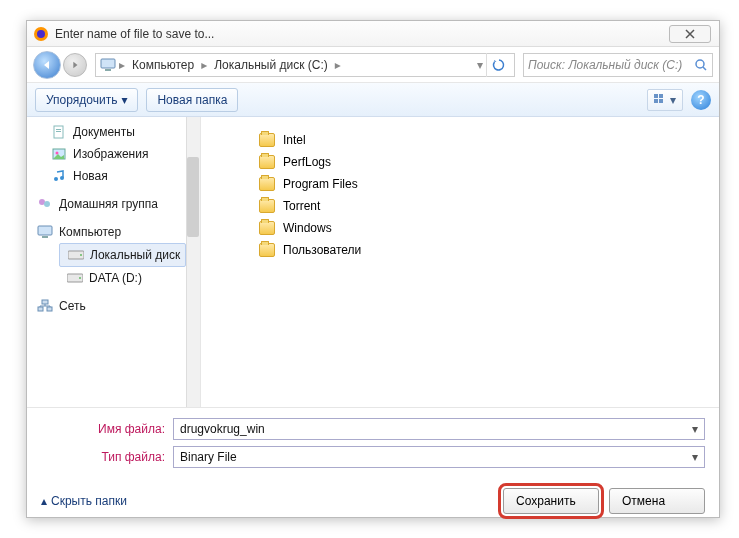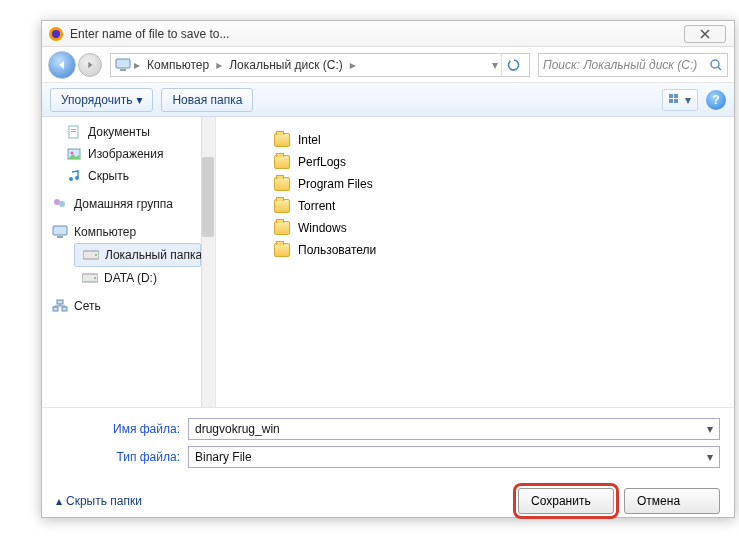--- a/index.html
+++ b/index.html
@@ -1,17 +1,17 @@
 <!DOCTYPE html>
 <html><head>
 <meta charset="utf-8">
 <style>
 * { box-sizing: border-box; margin: 0; padding: 0; font-family: "Segoe UI", Tahoma, sans-serif; font-size: 12px; }
 body { background: #fff; width: 739px; height: 538px; position: relative; }
-.window { position: absolute; left: 41px; top: 20px; width: 694px; height: 498px; background: #fff; border: 1px solid #bbb; box-shadow: 0 2px 12px rgba(0,0,0,0.25); }
+.window { position: absolute; left: 26px; top: 20px; width: 694px; height: 498px; background: #fff; border: 1px solid #bbb; box-shadow: 0 2px 12px rgba(0,0,0,0.25); }
 .titlebar { height: 26px; background: linear-gradient(#fdfdfd,#f4f4f4); border-bottom: 1px solid #ddd; display: flex; align-items: center; padding: 0 6px; }
 .titlebar .ff-icon { width: 16px; height: 16px; margin-right: 6px; }
 .titlebar .title { color: #333; flex: 1; }
 .titlebar .close { width: 42px; height: 18px; border: 1px solid #bbb; border-radius: 3px; display: flex; align-items: center; justify-content: center; background: #f6f6f6; margin-right: 2px; }
 .navrow { height: 36px; display: flex; align-items: center; padding: 0 6px; background: #fff; border-bottom: 1px solid #e7e7e7; gap: 2px; }
 .navbtn { width: 28px; height: 28px; border-radius: 50%; border: 1px solid #a8c0dd; background: radial-gradient(circle at 40% 35%, #bfe0ff, #3d7fcf); display:flex; align-items:center; justify-content:center; }
 .navbtn svg { fill:#fff; }
 .navbtn.fwd { background: radial-gradient(circle at 40% 35%, #f0f0f0, #c9c9c9); border-color:#bbb; width:24px;height:24px;}
 .breadcrumb { flex: 1; height: 24px; border: 1px solid #ccc; background: #fff; display: flex; align-items: center; padding: 0 4px; margin: 0 6px; gap: 3px; }
 .bc-item { padding: 0 4px; color: #333; }
@@ -33,21 +33,21 @@
 .tree li.group { padding-left:10px; font-weight:normal; color:#222; margin-top:6px;}
 .tree li.sub { padding-left: 40px; }
 .tree li.sel { background:#e6eef9; border:1px solid #b7cdee; border-radius:2px; margin:0 14px 0 32px; padding-left:8px;}
 .ico { width:16px; height:16px; display:inline-flex; align-items:center; justify-content:center; }
 .filelist { flex:1; padding: 8px 12px; }
 .filelist .row { display:flex; align-items:flex-end; gap:8px; height:22px;margin-left:46px; }
 .folder-ico { width:16px; height:14px; background:linear-gradient(#ffe9a8,#f5c94e); border:1px solid #d9a82e; border-radius:2px; position:relative;}
 .folder-ico::before { content:""; position:absolute; top:-3px; left:1px; width:6px; height:3px; background:#f5d97a; border:1px solid #d9a82e; border-bottom:none; border-radius:1px 1px 0 0;}
 .bottom { border-top: 1px solid #e6e6e6; padding: 10px 14px 6px 14px; background:#fff;}
 .fld { display:flex; align-items:center; margin-bottom:6px; gap:8px; }
-.fld label { width:124px; text-align:right; color:#1d4ed8; }
+.fld label { width:124px; text-align:right; color:#be185d; }
 .fld .inp { flex:1; height:22px; border:1px solid #aac; background:#fff; padding:0 6px; display:flex; align-items:center; justify-content:space-between; color:#111;}
 .fld .inp .dd { color:#555; }
 .footer { display:flex; align-items:center; padding: 8px 14px 10px 14px; gap:10px; }
 .footer .hide { display:flex; align-items:center; gap:4px; color:#1a3e7a; }
 .footer .spacer { flex:1; }
 .btn { height:26px; min-width:96px; border:1px solid #9a9a9a; border-radius:3px; background:linear-gradient(#fdfdfd,#e9e9e9); display:flex; align-items:center; padding:0 12px;}
 .btn.save { outline: 3px solid #d43b2f; outline-offset: 2px; border-radius:3px;}
 svg { display:block; }
 </style>
 </head>
@@ -161,21 +161,21 @@
             <span>Изображения</span>
           </li>
         <li>
             <span class="ico">
               <svg width="14" height="14" viewBox="0 0 14 14">
                 <path d="M5 3 L11 2 L11 9" stroke="#3a8fd4" stroke-width="1.5" fill="none"></path>
                 <circle cx="4" cy="10" r="2" fill="#3a8fd4"></circle>
                 <circle cx="10" cy="9" r="2" fill="#3a8fd4"></circle>
               </svg>
             </span>
-            <span>Скрыть</span>
+            <span>Новая</span>
           </li>
         <li class="group">
             <span class="ico">
               <svg width="16" height="14" viewBox="0 0 16 14">
                 <circle cx="5" cy="5" r="3" fill="#c9d"></circle>
                 <circle cx="10" cy="7" r="3" fill="#9cd"></circle>
               </svg>
             </span>
             <span>Домашняя группа</span>
           </li>
@@ -188,21 +188,21 @@
             </span>
             <span>Компьютер</span>
           </li>
         <li class="sel">
             <span class="ico">
               <svg width="16" height="10" viewBox="0 0 16 10">
                 <rect x="0" y="1" width="16" height="8" rx="1" fill="#e8e8e8" stroke="#999"></rect>
                 <circle cx="13" cy="5" r="1" fill="#6b6"></circle>
               </svg>
             </span>
-            <span>Локальный папка</span>
+            <span>Локальный диск</span>
           </li>
         <li class="sub">
             <span class="ico">
               <svg width="16" height="10" viewBox="0 0 16 10">
                 <rect x="0" y="1" width="16" height="8" rx="1" fill="#e8e8e8" stroke="#999"></rect>
                 <circle cx="13" cy="5" r="1" fill="#6b6"></circle>
               </svg>
             </span>
             <span>DATA (D:)</span>
           </li>

